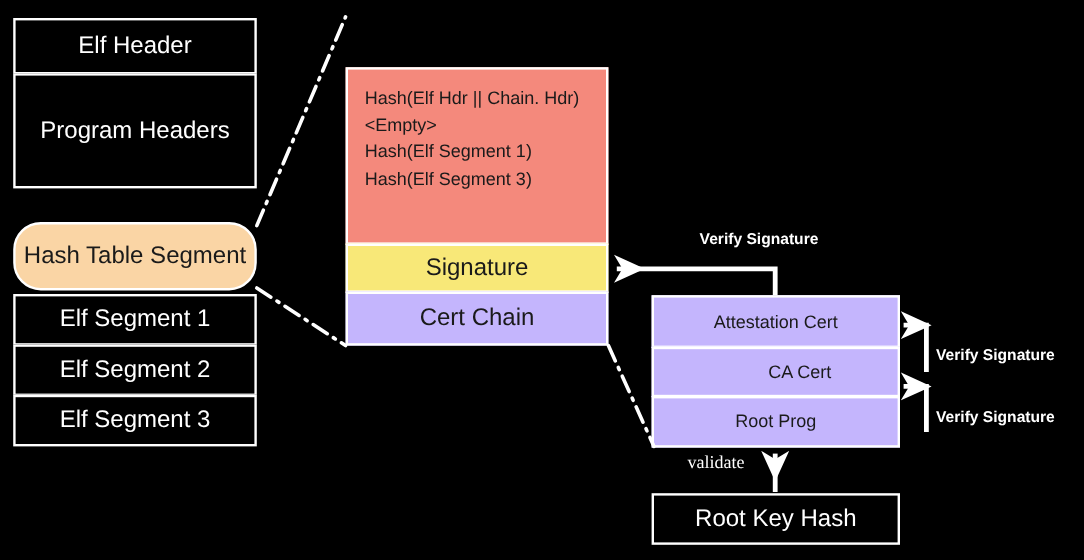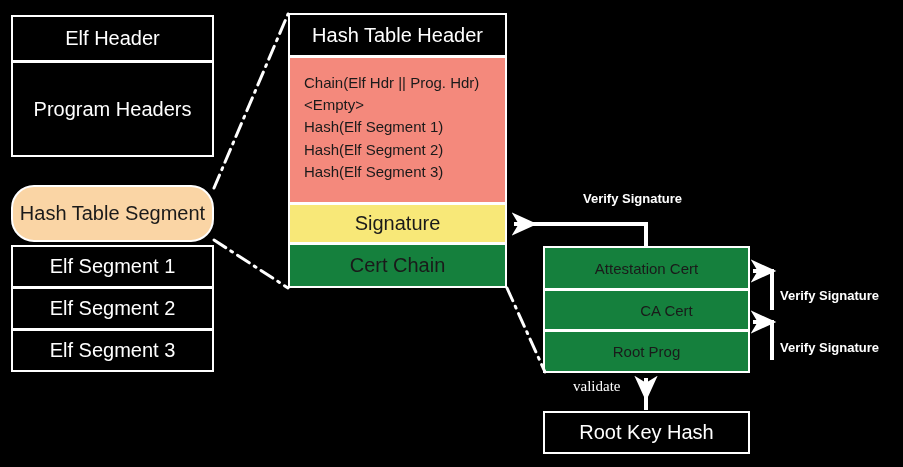--- a/index.html
+++ b/index.html
@@ -5,21 +5,21 @@
   html,body{margin:0;padding:0;background:#000;}
   body{width:903px;height:467px;position:relative;overflow:hidden;
        font-family:"Liberation Sans",sans-serif;}
   #stage{position:absolute;left:0;top:0;width:903px;height:467px;background:#000;}
 
   .box{position:absolute;box-sizing:border-box;display:flex;align-items:center;
        justify-content:center;text-align:center;border:2px solid #ffffff;}
   .dark{background:#000;color:#fff;}
   .orange{background:#fad5a5;color:#1a1a1a;}
   .yellow{background:#f8e878;color:#1a1a1a;}
-  .blue{background:#15803d;color:#1a1a1a;}
+  .blue{background:#c4b5fd;color:#1a1a1a;}
 
   .t15{font-size:15px;}
   .t16{font-size:20px;}
 
   .hashlist{position:absolute;box-sizing:border-box;border:2px solid #fff;
             background:#f4897c;color:#1a1a1a;font-size:15px;
             padding:14px 0 10px 14px;line-height:1.48;text-align:left;}
   .hashlist div{white-space:nowrap;}
 
   .lbl{position:absolute;color:#fff;font-weight:bold;font-size:13px;white-space:nowrap;}
@@ -51,29 +51,25 @@
   </div>
 
   <div class="box dark t16" style="left:11px;top:287px;width:203px;height:43px;">
     <span>Elf Segment 2</span>
   </div>
 
   <div class="box dark t16" style="left:11px;top:329px;width:203px;height:43px;">
     <span>Elf Segment 3</span>
   </div>
 
-  <div class="box dark t16" style="left:288px;top:13px;width:219px;height:44px;">
-    <span>Hash Table Header</span>
-  </div>
 
   <div class="hashlist" style="left:288px;top:56px;width:219px;height:148px;">
-    <div>Chain(Elf Hdr || Prog. Hdr)</div>
+    <div>Hash(Elf Hdr || Chain. Hdr)</div>
     <div>&lt;Empty&gt;</div>
     <div>Hash(Elf Segment 1)</div>
-    <div>Hash(Elf Segment 2)</div>
     <div>Hash(Elf Segment 3)</div>
   </div>
 
   <div class="box yellow t16" style="left:288px;top:203px;width:219px;height:41px;">
     <span>Signature</span>
   </div>
 
   <div class="box blue t16" style="left:288px;top:243px;width:219px;height:45px;">
     <span>Cert Chain</span>
   </div>

